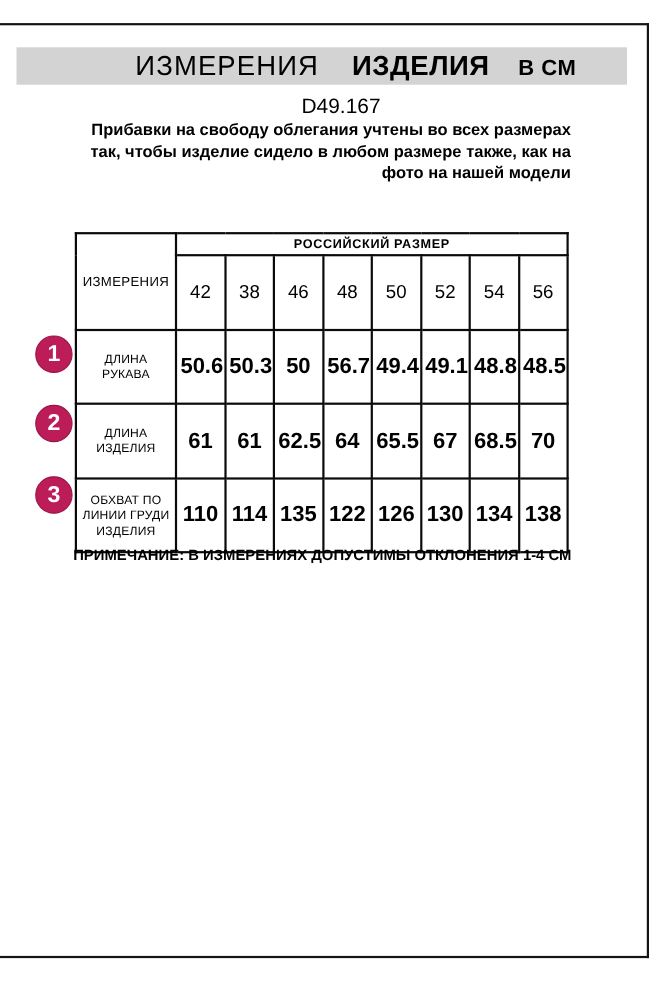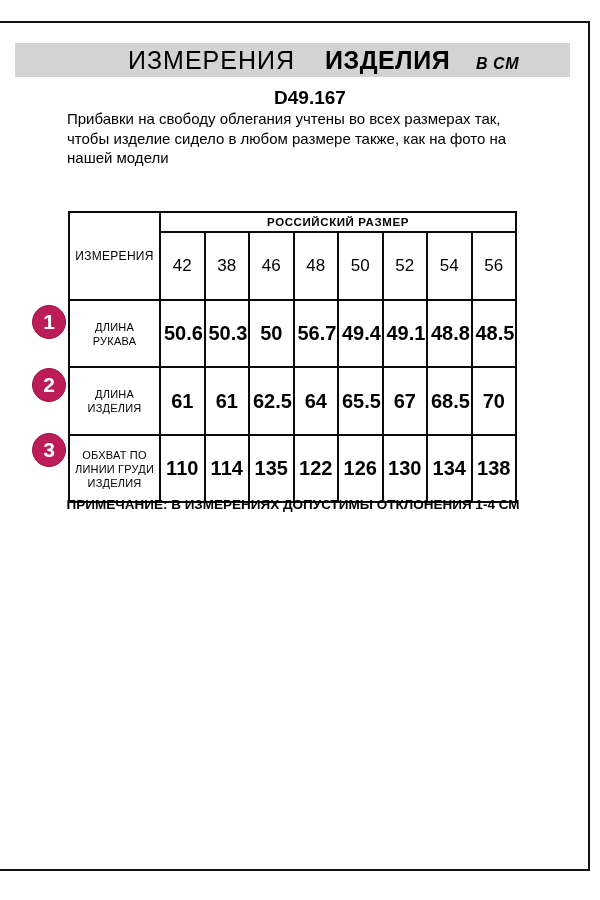--- a/index.html
+++ b/index.html
@@ -43,44 +43,43 @@
     font-weight: 400;
     letter-spacing: 1px;
   }
   .title-emphasis {
     font-size: 25px;
     font-weight: 700;
     letter-spacing: 0.5px;
     margin-left: 30px;
   }
   .title-unit {
-    font-size: 16px;
+    font-size: 20px;
     font-weight: 700;
     letter-spacing: 0.5px;
     margin-left: 26px;
-    font-style: italic;
   }
   .article-code {
     position: absolute;
     top: 87px;
     left: 20px;
     width: 580px;
     text-align: center;
     font-size: 19px;
-    font-weight: 700;
+    font-weight: 400;
   }
   .description {
     position: absolute;
     top: 109px;
     left: 67px;
     width: 452px;
-    text-align: left;
+    text-align: right;
     font-size: 15px;
     line-height: 19.5px;
-    font-weight: 400;
+    font-weight: 700;
   }
   table.size-table {
     position: absolute;
     top: 211px;
     left: 68px;
     width: 449px;
     border-collapse: collapse;
     table-layout: fixed;
   }
   table.size-table td {

